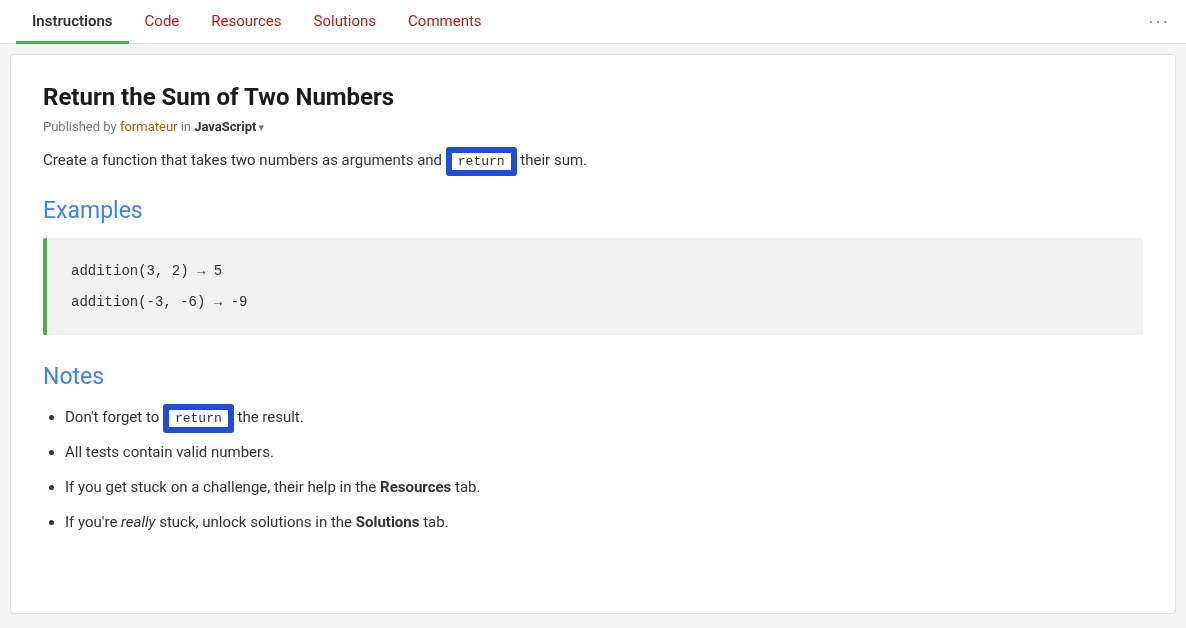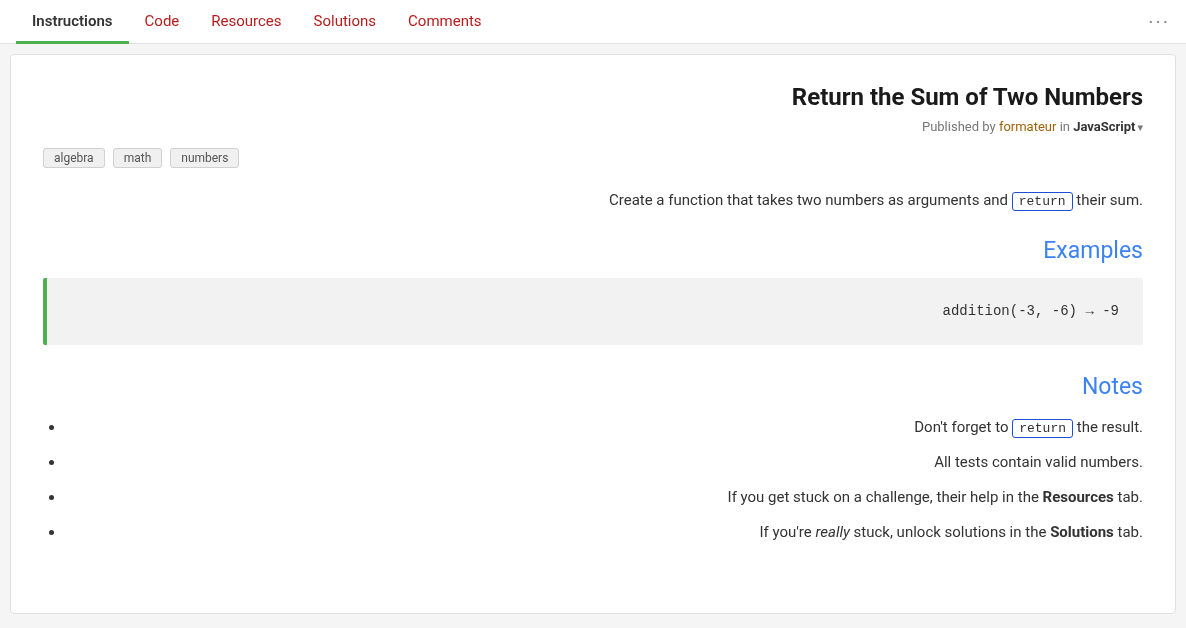--- a/index.html
+++ b/index.html
@@ -1,15 +1,15 @@
 <!DOCTYPE html>
 <html><head>
   <meta charset="utf-8">
   <style>
-    * { box-sizing: border-box; margin: 0; padding: 0; text-align: right; }
+    * { box-sizing: border-box; margin: 0; padding: 0; }
     body {
       font-family: -apple-system, BlinkMacSystemFont, "Segoe UI", Roboto, Helvetica, Arial, sans-serif;
       font-size: 14px;
       background: #f5f5f5;
       color: #333;
       width: 1186px;
       min-height: 628px;
     }
 
     
@@ -111,21 +111,21 @@
     .description {
       font-size: 15px;
       color: #333;
       margin-bottom: 24px;
       line-height: 1.6;
     }
     .inline-code {
       font-family: "Courier New", Courier, monospace;
       font-size: 13px;
       background: #fff;
-      border: 1px solid #1d4ed8;
+      border: 6px solid #1d4ed8;
       border-radius: 3px;
       padding: 1px 6px;
       color: #333;
     }
 
     
     .section-heading {
       font-size: 23px;
       font-weight: 400;
       color: #3b82f6;
@@ -184,32 +184,28 @@
 </nav>
 
 <div class="main-content">
 
   <h1 class="challenge-title">Return the Sum of Two Numbers</h1>
 
   <div class="published-by">
     <span>Published by </span><a>formateur</a><span> in </span><span class="language">JavaScript</span><span class="dropdown-arrow">▾</span>
   </div>
 
-  <div class="tags">
-    <span class="tag">algebra</span>
-    <span class="tag">math</span>
-    <span class="tag">numbers</span>
-  </div>
 
   <p class="description">
     <span>Create a function that takes two numbers as arguments and </span><code class="inline-code">return</code><span> their sum.</span>
   </p>
 
   <h2 class="section-heading">Examples</h2>
   <div class="examples-block">
+    <span class="example-line">addition(3, 2) → 5</span>
     <span class="example-line">addition(-3, -6) → -9</span>
   </div>
 
   <div class="notes-section">
     <h2 class="section-heading">Notes</h2>
     <ul class="notes-list">
       <li>
         <span>Don't forget to </span><code class="inline-code">return</code><span> the result.</span>
       </li>
       <li>

